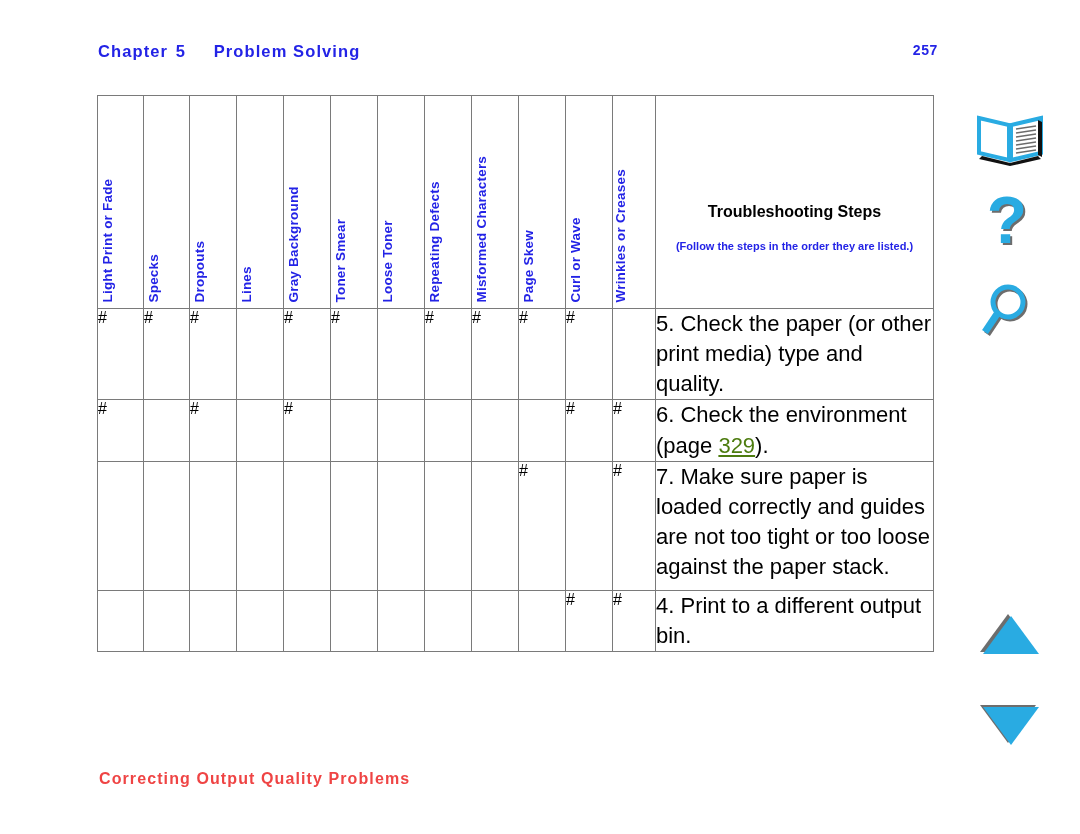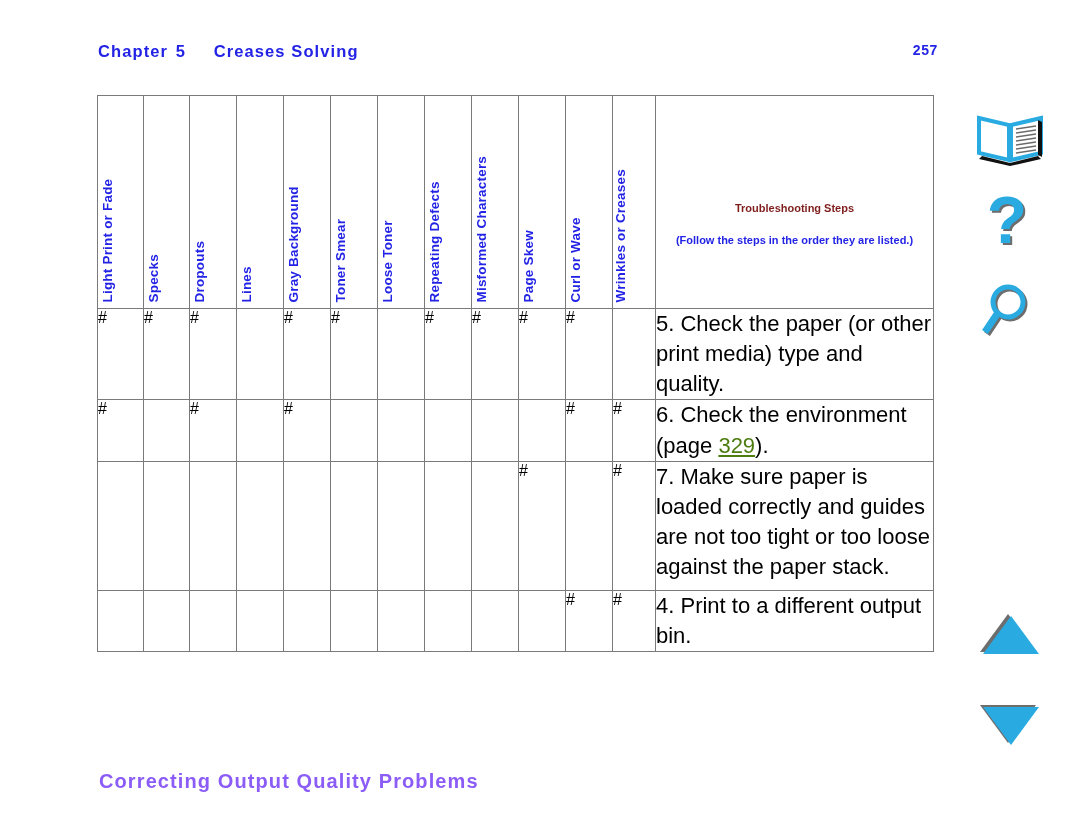--- a/index.html
+++ b/index.html
@@ -89,22 +89,22 @@
     font-size: 13.5px;
     font-weight: bold;
     letter-spacing: 0.2px;
     line-height: 1;
   }
   .ts-head {
     padding: 8px 10px 8px 13px;
     vertical-align: top;
   }
   .ts-title {
-    color: #7f1d1d;
-    font-size: 11px;
+    color: #000000;
+    font-size: 16px;
     font-weight: bold;
     line-height: 1.25;
     margin-top: 106px;
   }
   .ts-sub {
     color: #2323e6;
     font-size: 11px;
     font-weight: bold;
     line-height: 1.32;
     margin-top: 17px;
@@ -132,22 +132,22 @@
   .r5 td { height: 68px; }
   .r6 td { height: 57px; }
   .r7 td { height: 128px; }
   .r8 td { height: 50px; }
 
   
   .footer {
     position: absolute;
     left: 99px;
     top: 770px;
-    color: #8b5cf6;
-    font-size: 20px;
+    color: #ef4444;
+    font-size: 16px;
     font-weight: bold;
     letter-spacing: 1.1px;
     white-space: nowrap;
   }
 
   
   .rail {
     position: absolute;
     left: 955px;
     top: 0;
@@ -170,21 +170,21 @@
 </style>
 </head>
 <body>
 
 <div class="page">
 
   <div class="header">
     <div class="header-left">
       <span class="header-chapter-label">Chapter</span>
       <span class="header-chapter-num">5</span>
-      <span class="header-title">Creases Solving</span>
+      <span class="header-title">Problem Solving</span>
     </div>
     <div class="header-pagenum">257</div>
   </div>
 
   <div class="table-wrap">
     <table class="tbl">
       <colgroup>
         <col style="width:46px">
           <col style="width:46px">
           <col style="width:47px">

